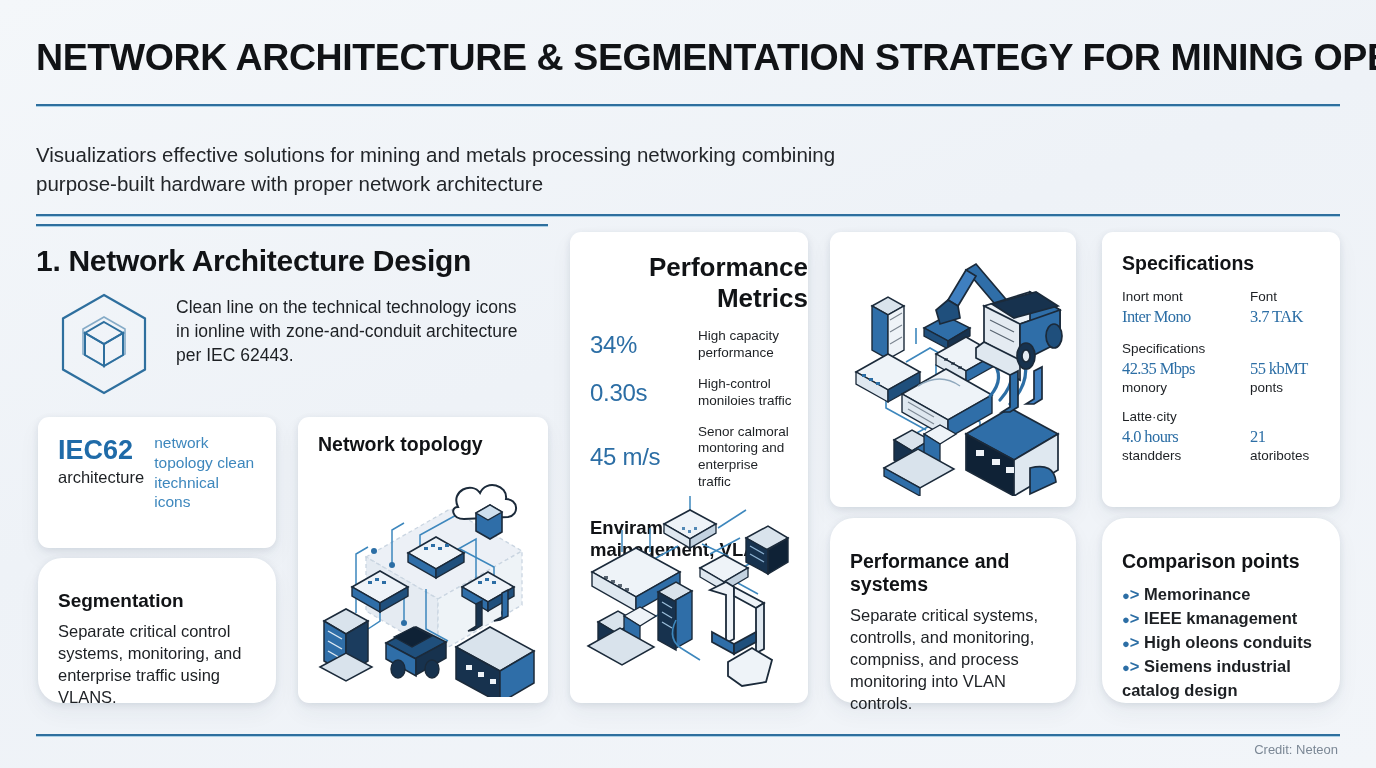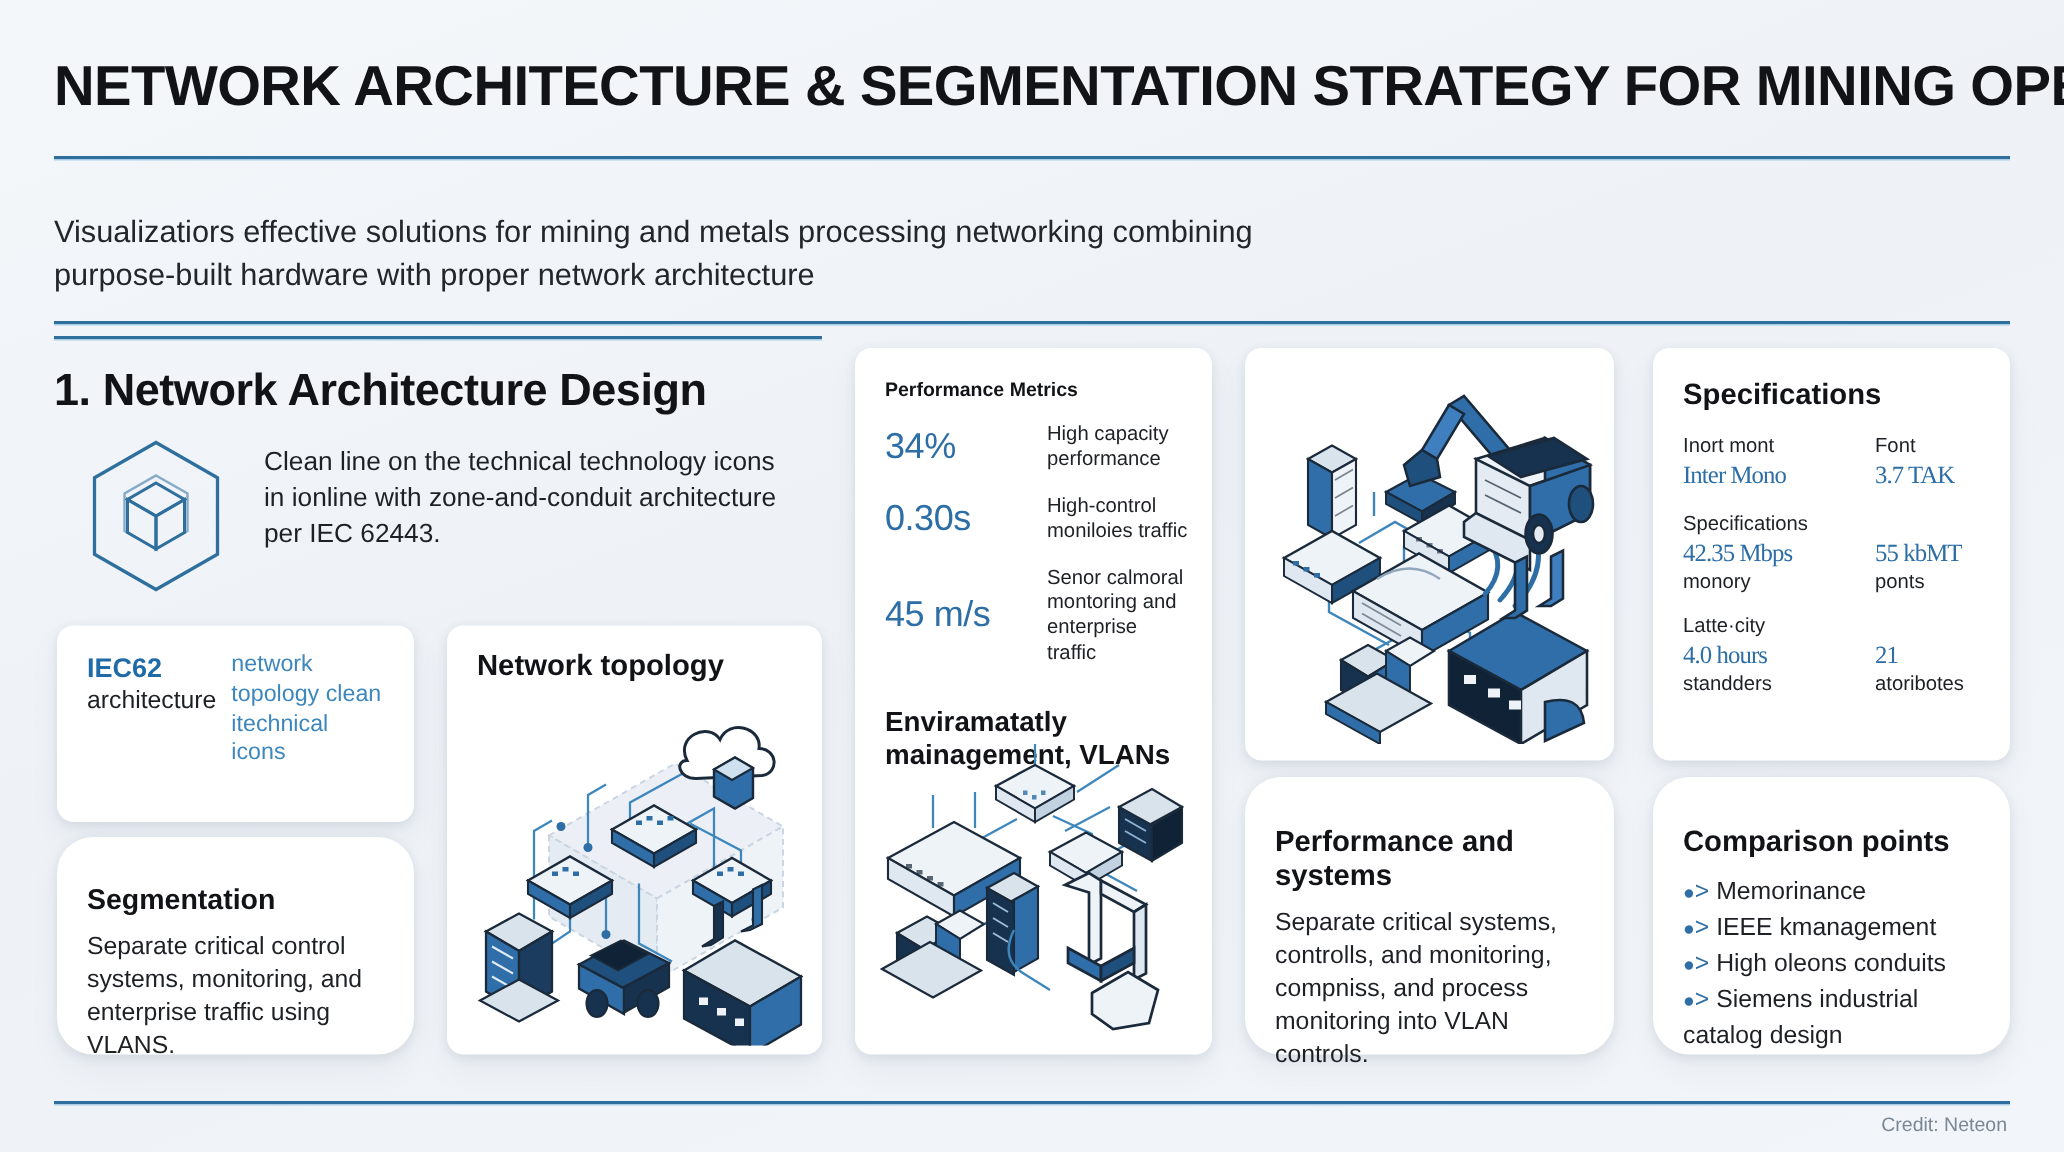--- a/index.html
+++ b/index.html
@@ -71,34 +71,34 @@
     line-height: 1.18; margin-bottom: 9px;
   }
   .card-h.big { font-size: 19.5px; }
   .card-b { font-size: 16.5px; line-height: 1.33; color: #1d2024; }
 
   
   #card-zone { left: 38px; top: 417px; width: 238px; height: 131px; }
   .zone-grid { display: flex; gap: 10px; padding: 16px 18px 0 20px; }
   .zone-left { width: 130px; }
   .zone-l1 { font-size: 16.5px; line-height: 1.3; color: #1d2024; }
-  .zone-big { font-size: 18px; font-weight: 700; color: #1f6ba8; line-height: 1.16; margin: 2px 0 1px; }
+  .zone-big { font-size: 27px; font-weight: 700; color: #1f6ba8; line-height: 1.16; margin: 2px 0 1px; }
   .zone-l2 { font-size: 16.5px; color: #1d2024; line-height: 1.3; }
   .zone-right { font-size: 15.5px; line-height: 1.28; color: #3d87bd; }
 
   
   #card-seg { left: 38px; top: 558px; width: 238px; height: 145px; }
 
   
   #card-topo { left: 298px; top: 417px; width: 250px; height: 286px; }
   .topo-h { font-size: 19.5px; font-weight: 700; color: #111316; padding: 16px 0 0 20px; }
 
   
   #card-metrics { left: 570px; top: 232px; width: 238px; height: 471px; }
-  .metrics-h { font-size: 13px; font-weight: 700; color: #111316; padding: 20px 0 0 20px; }
+  .metrics-h { font-size: 26px; font-weight: 700; color: #111316; padding: 20px 0 0 20px; text-align: right; }
   .metric-row { display: flex; align-items: center; gap: 12px; padding: 0 16px 0 20px; margin-top: 14px; }
   .metric-val { font-size: 24px; color: #2c6ea5; font-weight: 400; width: 96px; flex: none; letter-spacing: -0.3px; }
   .metric-lbl { font-size: 13.5px; line-height: 1.25; color: #1d2024; }
   .vlan-h {
     font-size: 18.5px; font-weight: 700; color: #111316;
     padding: 0 16px 0 20px; margin-top: 26px; line-height: 1.2;
   }
   .mid-illus { position: absolute; left: 8px; top: 262px; }
 
   
@@ -114,21 +114,21 @@
   .spec-k { font-size: 13.5px; color: #1d2024; margin-top: 14px; }
   .spec-v {
     font-family: Liberation Serif, serif;
     font-size: 16.5px; color: #2c6ea5; margin-top: 3px; letter-spacing: -0.6px;
   }
   .spec-s { font-size: 13.5px; color: #1d2024; margin-top: 1px; }
 
   
   #card-comp { left: 1102px; top: 518px; width: 238px; height: 185px; }
   .comp-list { margin-top: 5px; }
-  .comp-item { font-size: 16.5px; line-height: 1.46; color: #1d2024; }
+  .comp-item { font-size: 16.5px; line-height: 1.46; color: #1d2024; font-weight: bold; }
   .comp-item .dot { color: #2c6ea5; font-size: 13px; }
   .comp-item .chev { color: #2c6ea5; }
 
   
   .rule-foot {
     position: absolute; left: 36px; top: 734px; width: 1304px; height: 2px;
     background: #2e6f9e;
   }
   .rule-foot::after {
     content: ""; position: absolute; left: 0; top: 2px; width: 100%; height: 1px;

